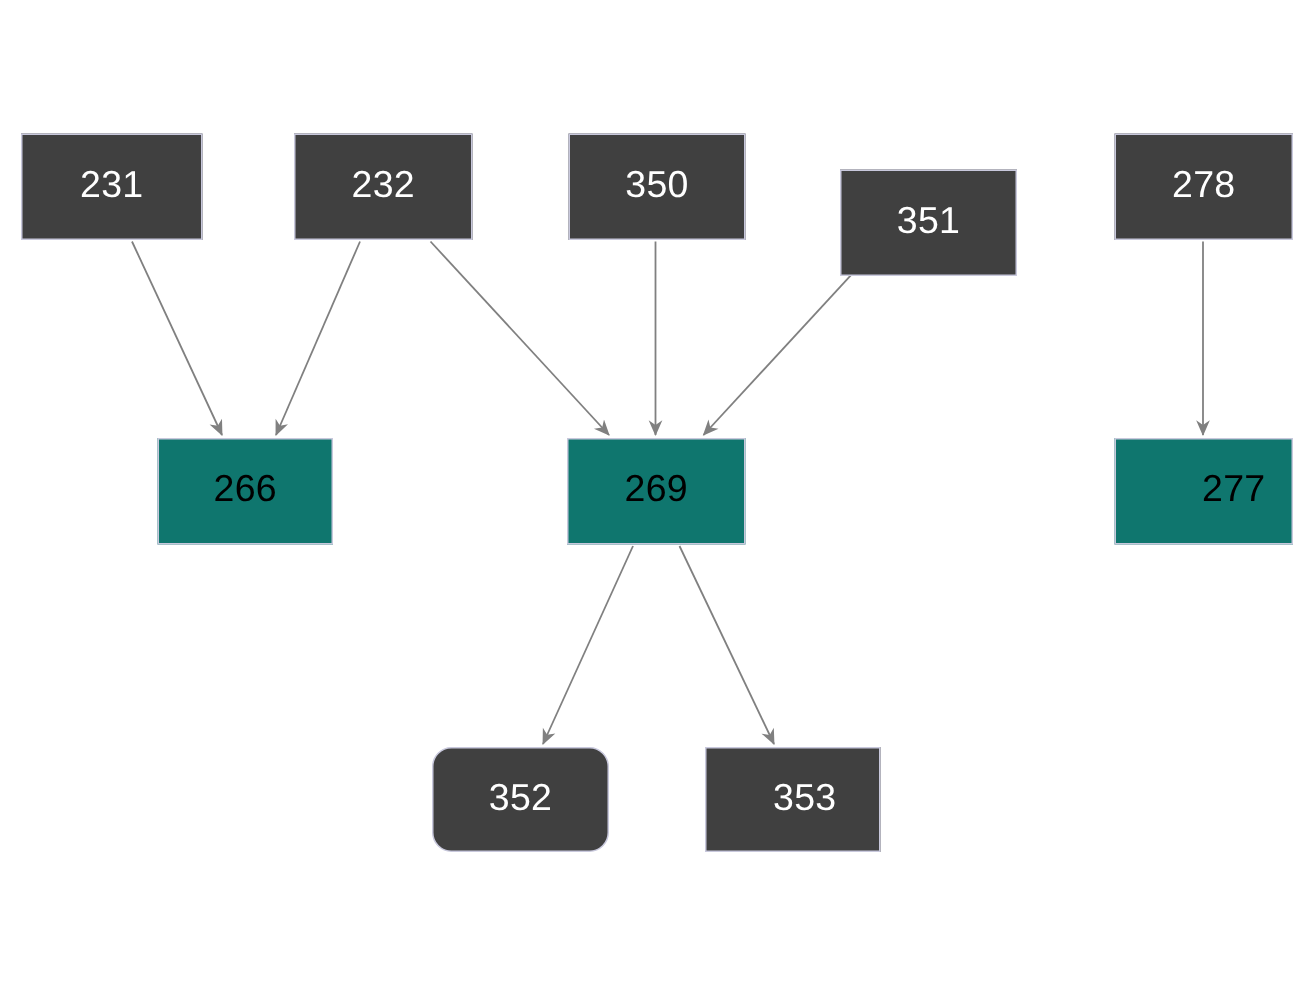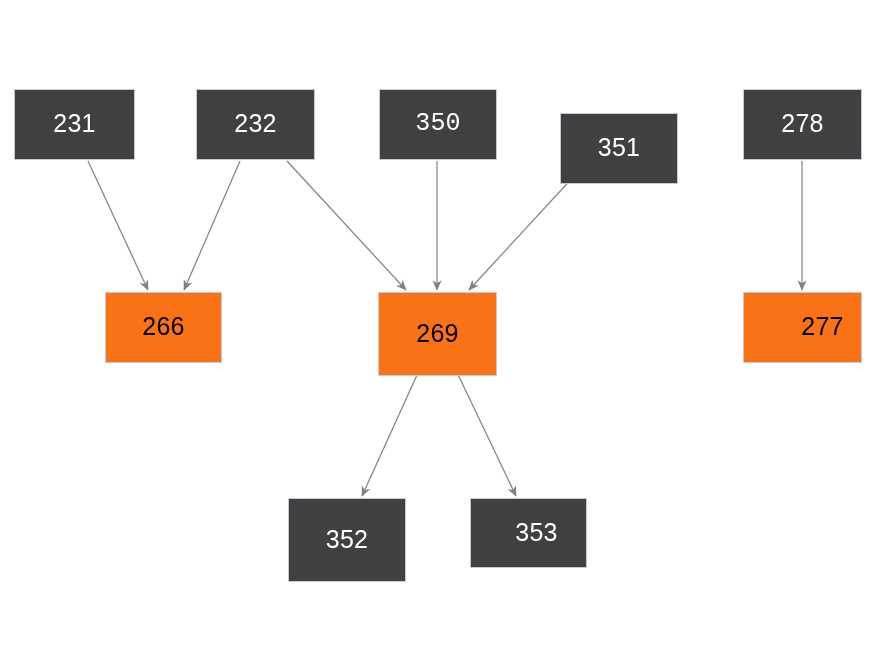--- a/index.html
+++ b/index.html
@@ -37,21 +37,21 @@
     line-height: 1;
     letter-spacing: 0.2px;
     border: 1px solid #c8c8dc;
     user-select: none;
   }
   .node-blue {
     background: #404040;
     color: #ffffff;
   }
   .node-yellow {
-    background: #f97316;
+    background: #0f766e;
     color: #000000;
   }
   .node-label {
     display: block;
     transform: translateY(-1px);
   }
 </style>
 </head>
 <body>
 
@@ -75,39 +75,39 @@
       </g>
   </svg>
 
   <div id="nodes">
       <div class="node node-blue" style="left: 14px; top: 89px; width: 121px; height: 71px;">
         <span class="node-label">231</span>
       </div>
       <div class="node node-blue" style="left: 196px; top: 89px; width: 119px; height: 71px;">
         <span class="node-label">232</span>
       </div>
-      <div class="node node-blue" style="left: 379px; top: 89px; width: 118px; height: 71px; font-family: Liberation Mono, monospace;">
+      <div class="node node-blue" style="left: 379px; top: 89px; width: 118px; height: 71px;">
         <span class="node-label">350</span>
       </div>
       <div class="node node-blue" style="left: 560px; top: 89px; width: 118px; height: 71px; margin-top: 24px;">
         <span class="node-label">351</span>
       </div>
       <div class="node node-blue" style="left: 743px; top: 89px; width: 119px; height: 71px;">
         <span class="node-label">278</span>
       </div>
       <div class="node node-yellow" style="left: 105px; top: 292px; width: 117px; height: 71px;">
         <span class="node-label">266</span>
       </div>
-      <div class="node node-yellow" style="left: 378px; top: 292px; width: 119px; height: 84px;">
+      <div class="node node-yellow" style="left: 378px; top: 292px; width: 119px; height: 71px;">
         <span class="node-label">269</span>
       </div>
       <div class="node node-yellow" style="left: 743px; top: 292px; width: 119px; height: 71px; padding-left: 40px;">
         <span class="node-label">277</span>
       </div>
-      <div class="node node-blue" style="left: 288px; top: 498px; width: 118px; height: 84px;">
+      <div class="node node-blue" style="left: 288px; top: 498px; width: 118px; height: 70px; border-radius: 13px;">
         <span class="node-label">352</span>
       </div>
       <div class="node node-blue" style="left: 470px; top: 498px; width: 117px; height: 70px; padding-left: 16px;">
         <span class="node-label">353</span>
       </div>
     </div>
 
 </div>
 
 </body></html>

